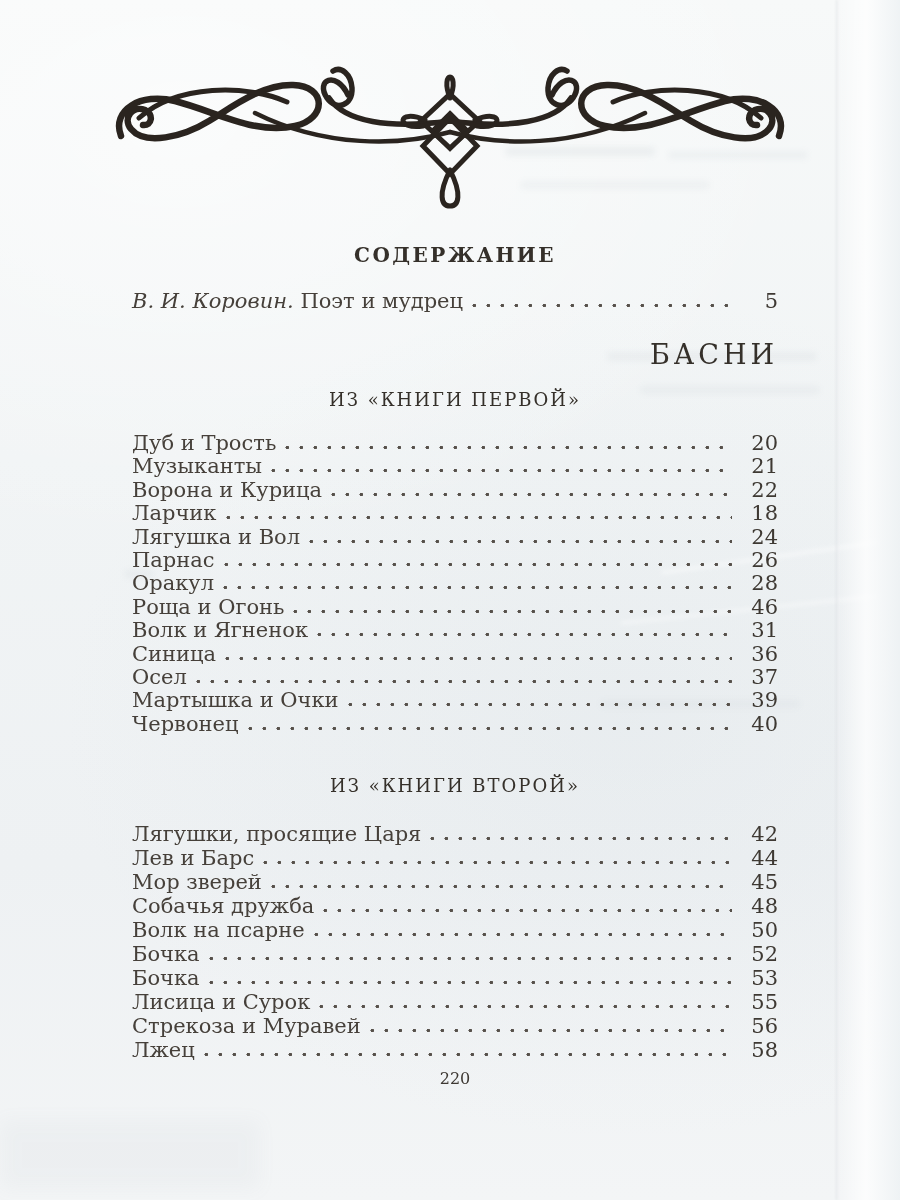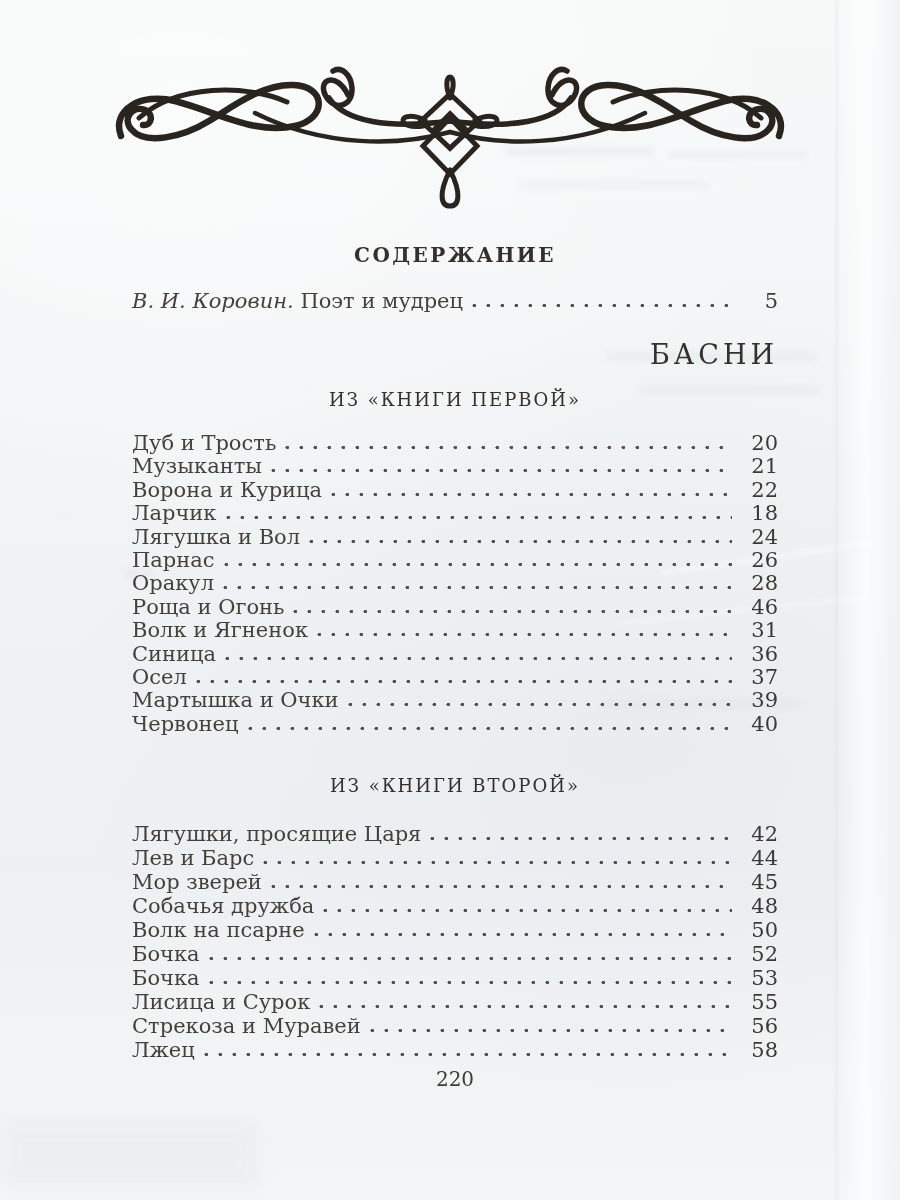--- a/index.html
+++ b/index.html
@@ -49,21 +49,21 @@
   .toc-2{margin-top:23px;}
   .row{display:flex;align-items:baseline;font-size:21px;}
   .toc-1 .row{height:23.4px;line-height:23.4px;}
   .toc-2 .row{height:24px;line-height:24px;}
   .intro.row{height:24px;}
   .t{white-space:nowrap;}
   .lead{flex:1 1 auto;height:5px;margin-left:9px;margin-right:10px;
     background-image:radial-gradient(circle at 2.2px 2.5px, var(--dot) 1.6px, rgba(0,0,0,0) 1.9px);
     background-size:14px 5px;background-repeat:repeat-x;background-position:left center;}
   .p{min-width:36px;text-align:right;color:#3e3933;}
-  .folio{margin-top:5px;line-height:24px;font-size:20px;text-align:center;color:#3e3933;}
+  .folio{margin-top:5px;line-height:24px;font-size:16px;text-align:center;color:#3e3933;}
 </style>
 </head>
 <body>
 
 <div class="sheet">
 
   <div class="smudge" style="left:505px;top:147px;width:150px;height:9px;opacity:.10"></div>
   <div class="smudge" style="left:668px;top:151px;width:140px;height:8px;opacity:.08"></div>
   <div class="smudge" style="left:520px;top:181px;width:190px;height:8px;opacity:.07"></div>
   <div class="smudge" style="left:607px;top:352px;width:210px;height:9px;opacity:.08"></div>

